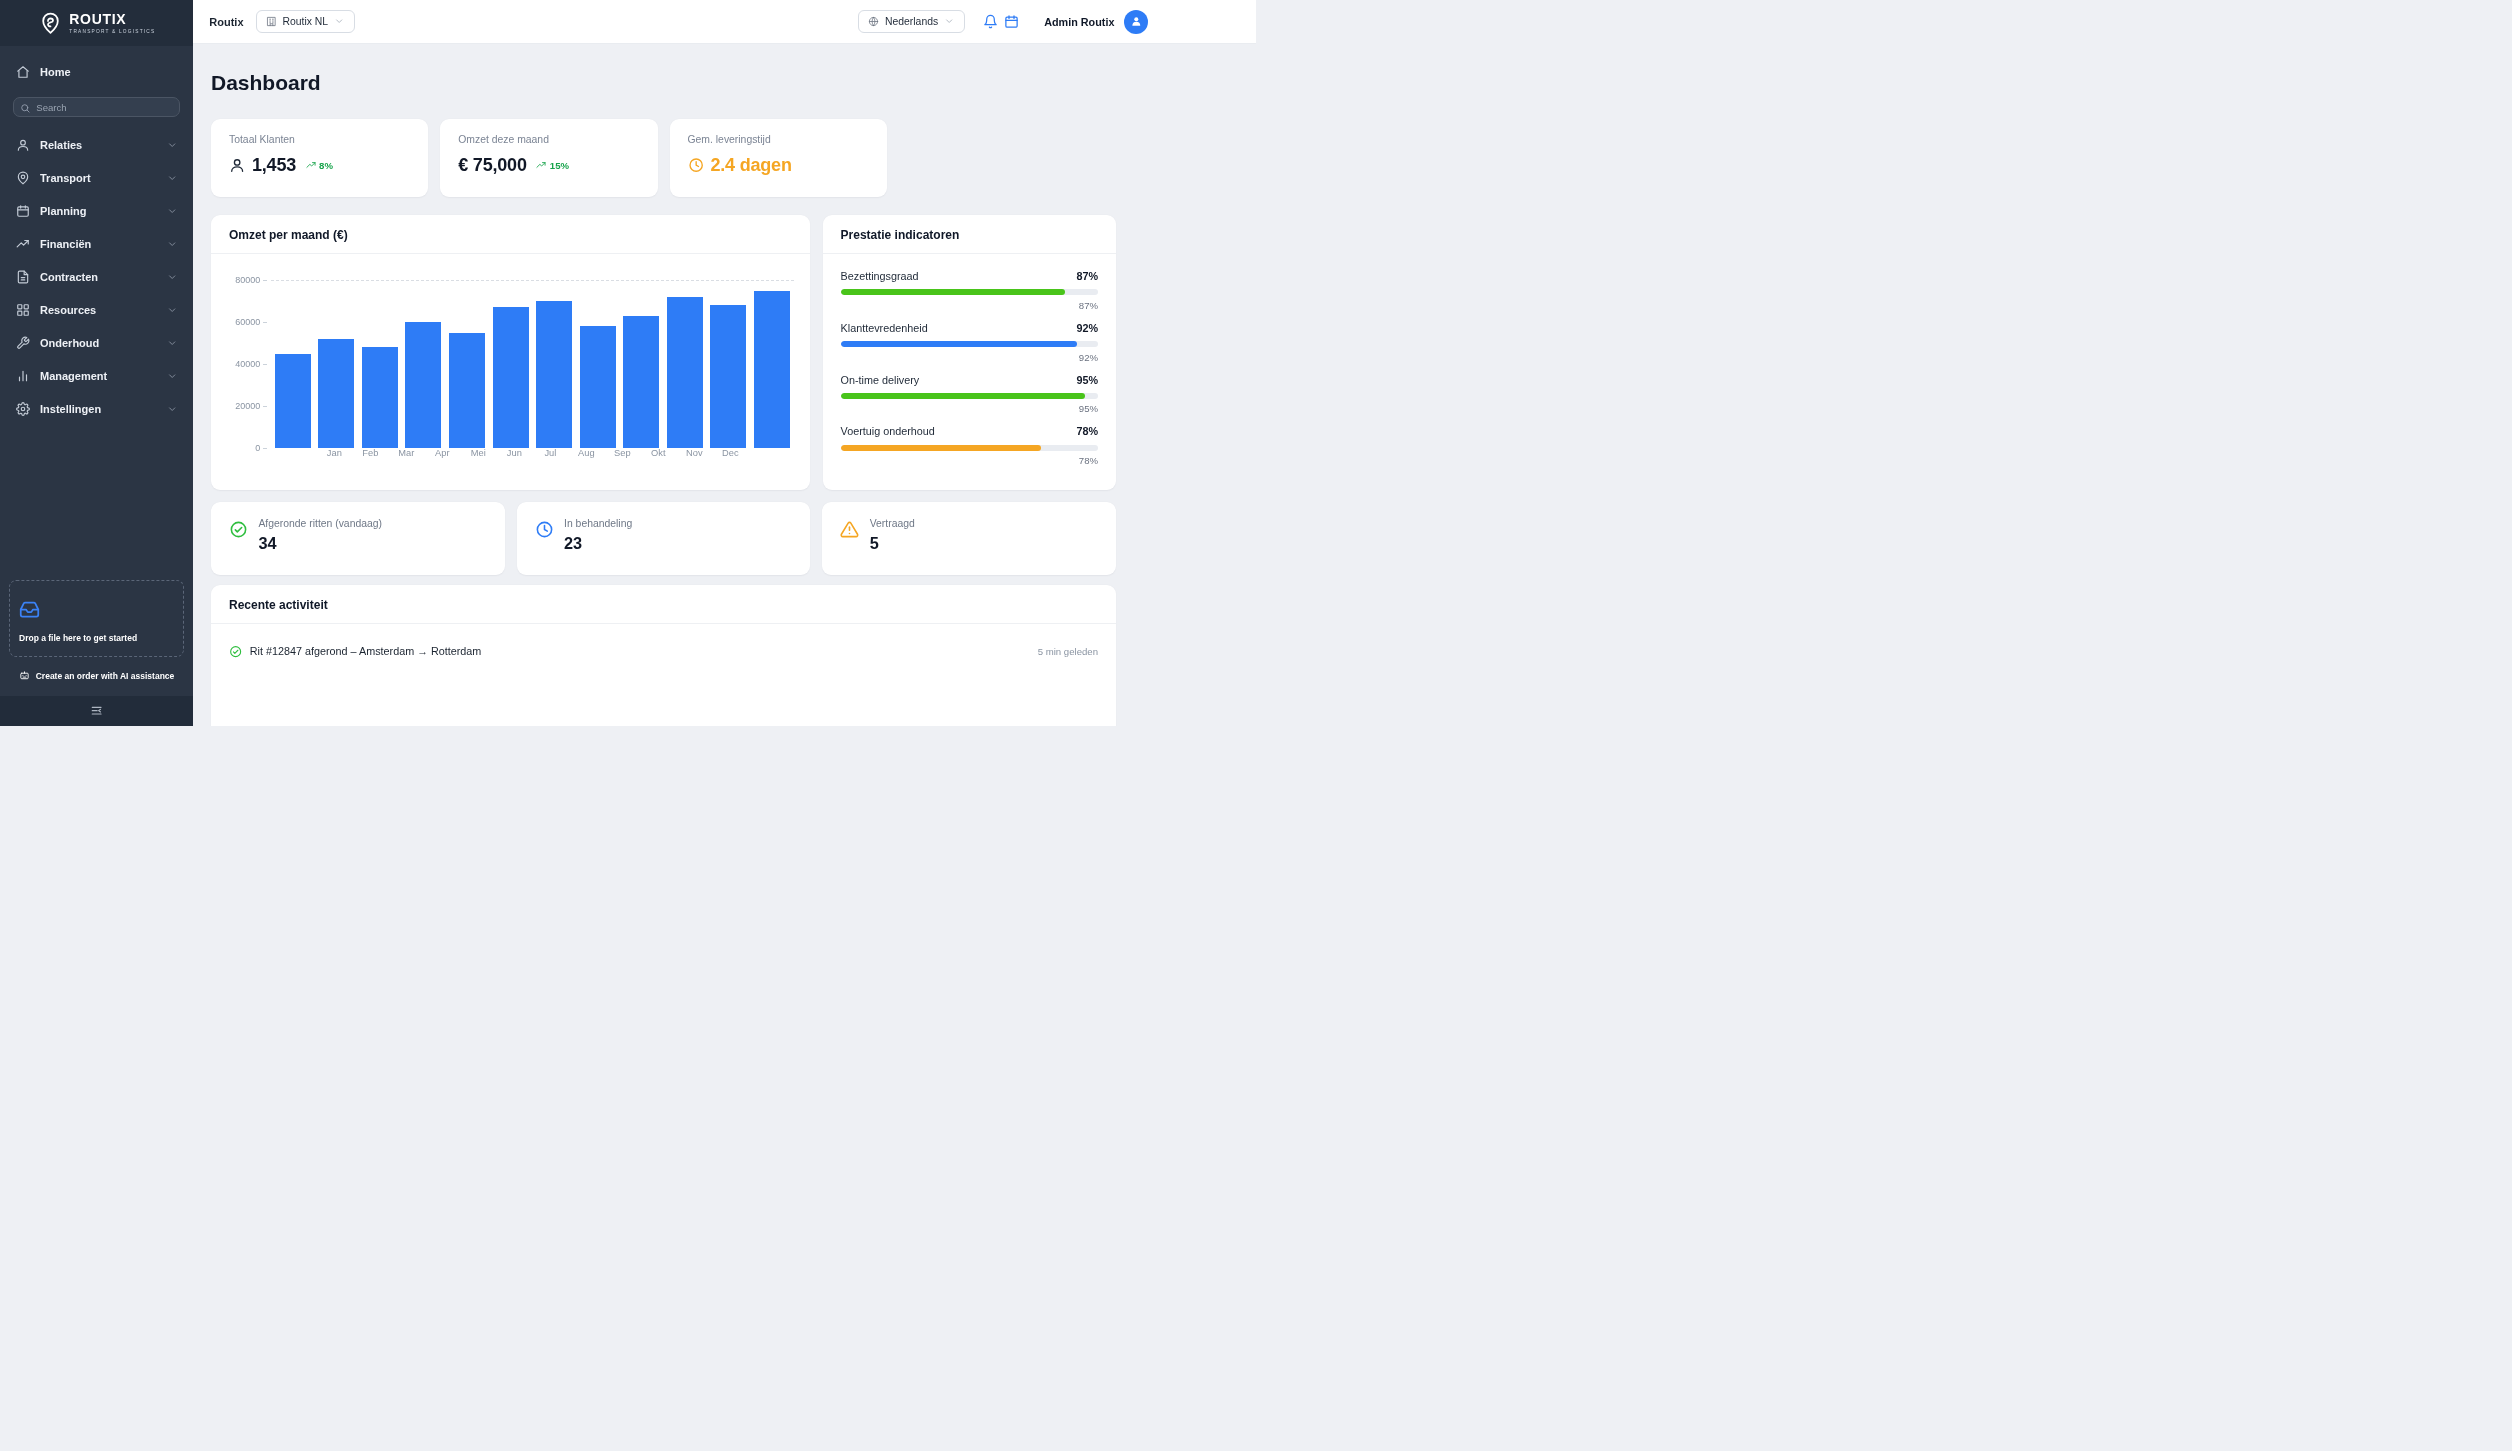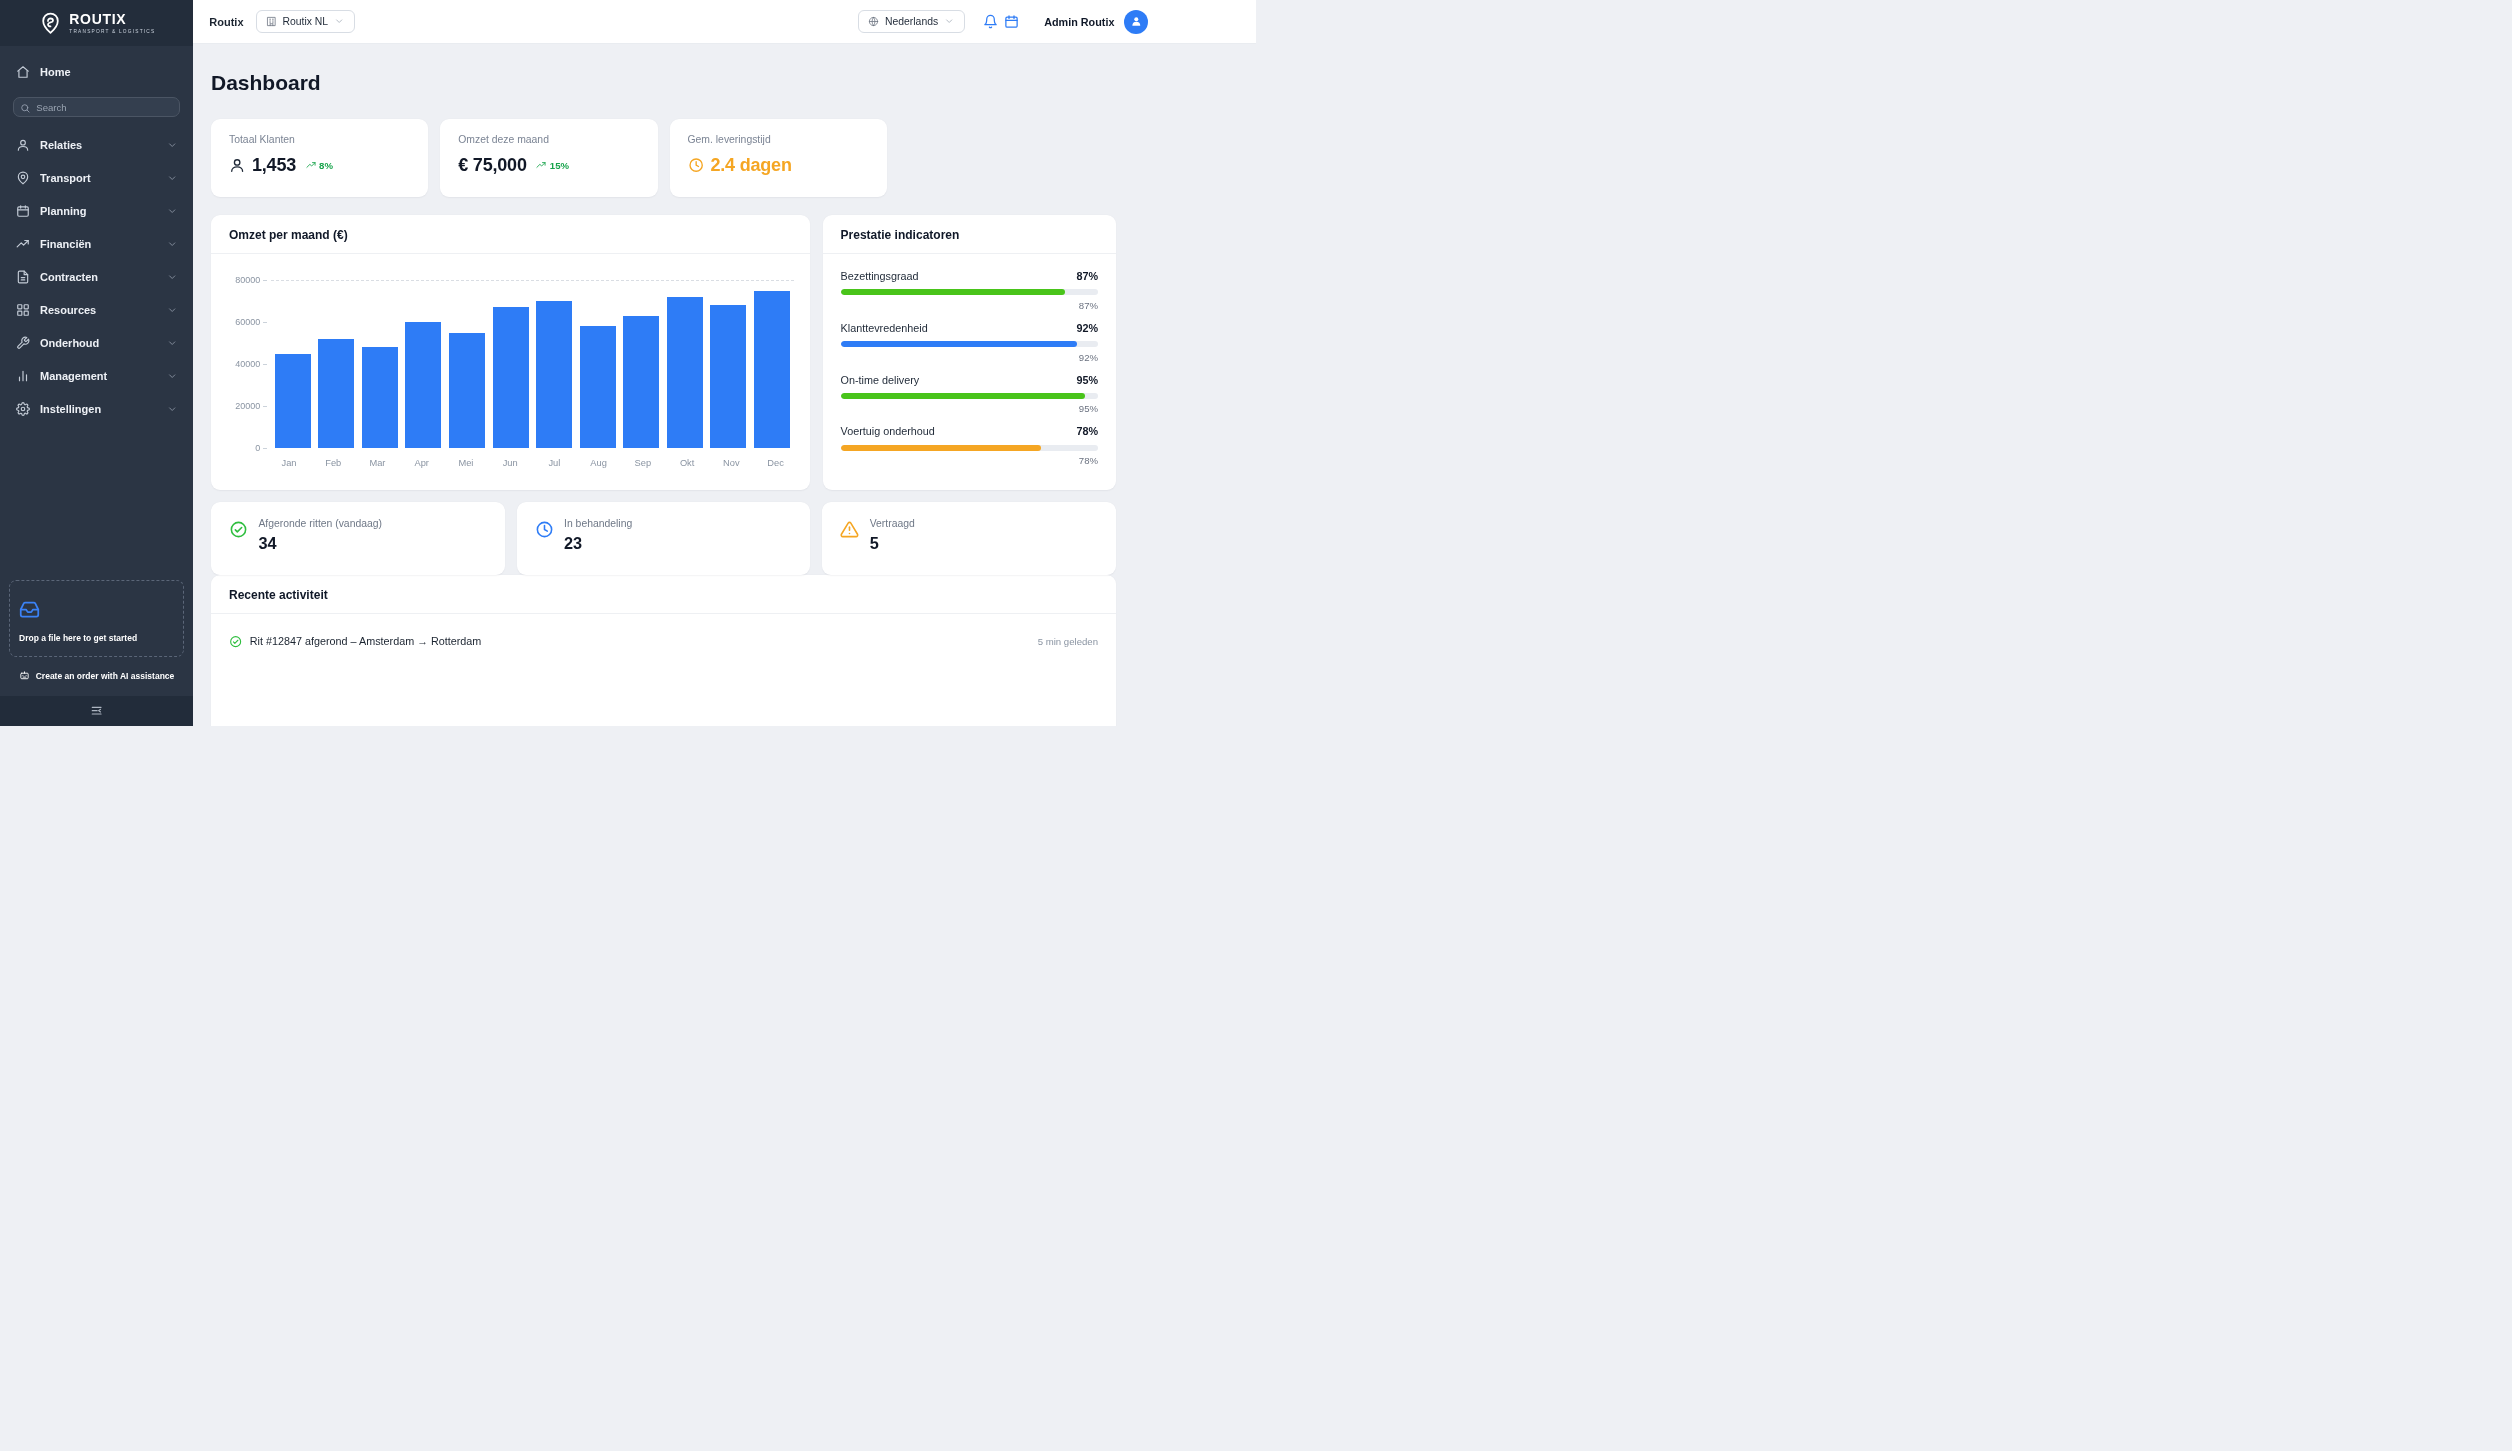--- a/index.html
+++ b/index.html
@@ -70,35 +70,35 @@
   .kpi-card{flex:1;height:275px}
   .chart-body{display:flex;padding:22px 16.3px 0 18px}
   .y-axis{width:39px;position:relative;height:168px;margin-top:4.4px;flex-shrink:0}
   .y-tick{position:absolute;right:1px;transform:translateY(50%);font-size:9px;color:#8a94a2;white-space:nowrap}
   .y-tick::after{content:"";display:inline-block;width:3.7px;height:0.7px;background:#cbd2da;margin-left:3px;vertical-align:middle}
   .plot-wrap{flex:1;margin-left:3px}
   .plot{position:relative;height:168px;margin-top:4.4px}
   .grid-top{position:absolute;left:0;right:0;top:0;border-top:0.7px dashed #d9dde3}
   .bars{position:absolute;left:0;right:0;top:0;bottom:0;display:flex;align-items:flex-end;justify-content:space-around}
   .bar{width:36px;background:#2e7cf6}
-  .x-labels{display:flex;justify-content:space-between;margin-top:10px}
+  .x-labels{display:flex;justify-content:center;margin-top:0}
   .x-label{width:36px;text-align:center;font-size:9.3px;color:#8a94a2}
 
   
   .kpi-body{padding:16.3px 18px}
   .kpi-item{margin-bottom:11px}
   .kpi-top{display:flex;justify-content:space-between;font-size:10.8px;margin-bottom:7.4px}
   .kpi-label{color:#1f2937}
   .kpi-value{font-weight:bold;color:#111827}
   .kpi-track{height:6px;background:#e9ecf1;border-radius:3px;overflow:hidden}
   .kpi-fill{height:100%;border-radius:3px}
   .kpi-sub{display:flex;justify-content:flex-end;font-size:9.6px;color:#6b7280;margin-top:4.4px}
 
   
-  .status-row{display:flex;gap:12px;margin-bottom:0}
+  .status-row{display:flex;gap:12px;margin-bottom:10px}
   .status-card{flex:1;padding:15.6px 18px;display:flex;gap:10.4px;height:73px;align-items:flex-start}
   .status-ico{margin-top:2.2px}
   .status-label{color:#6f7887;font-size:10.4px;margin-bottom:5.2px}
   .status-value{font-size:16.3px;font-weight:bold;color:#111827}
   .green{color:#2fbe3f}
   .blue{color:#2e7cf6}
 
   
   .activity-card{width:100%;min-height:178px}
   .activity-row{display:flex;align-items:center;gap:7.4px;padding:21px 18px;font-size:10.8px;color:#1b2430}

